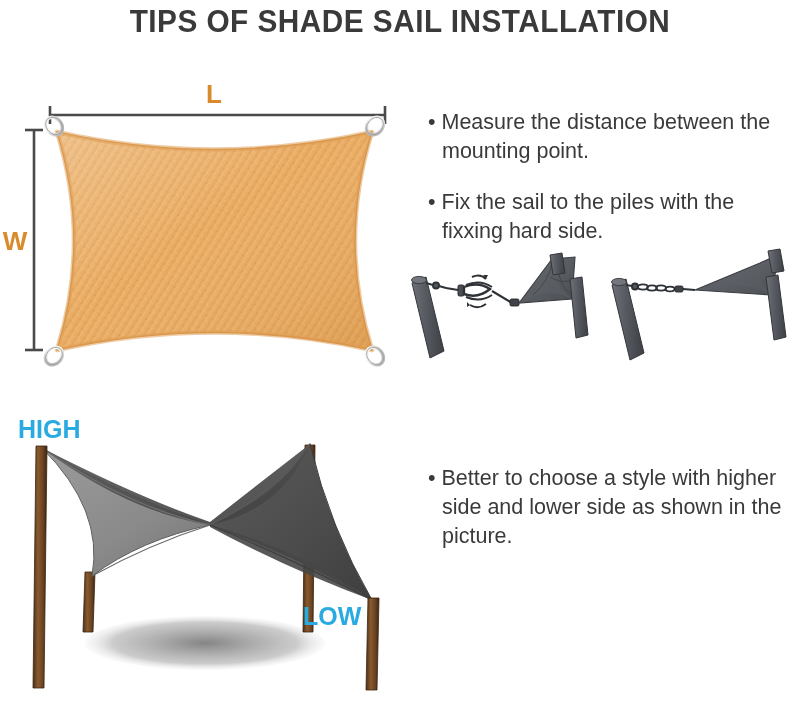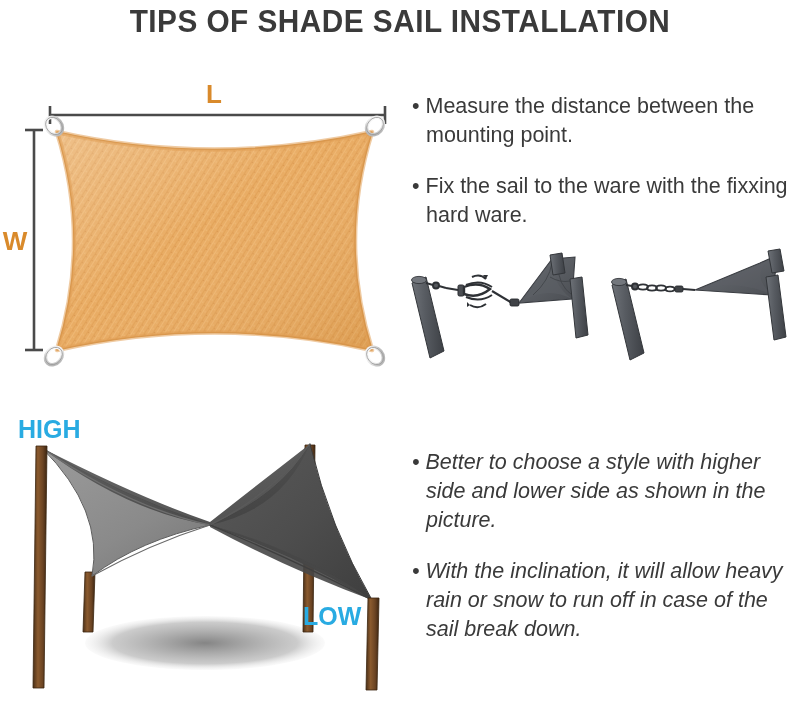--- a/index.html
+++ b/index.html
@@ -32,24 +32,24 @@
     transform-origin: center top;
   }
 
   
   .panel { position: absolute; }
 
   #panel-sail-dimensions { left: 0;   top: 75px;  width: 410px; height: 300px; }
   #panel-tips-top        { left: 412px; top: 92px;  width: 388px; height: 150px; }
   #panel-hardware        { left: 400px; top: 243px; width: 400px; height: 135px; }
   #panel-sail-install    { left: 0;   top: 400px; width: 410px; height: 300px; }
-  #panel-tips-bottom     { left: 412px; top: 448px; width: 388px; height: 225px; font-style: italic; }
+  #panel-tips-bottom     { left: 412px; top: 448px; width: 388px; height: 225px; }
 
   
-  .bullet-list { margin: 0; padding: 0; }
+  .bullet-list { margin: 16px; padding: 0; }
   .bullet-item {
     font-size: 21.5px;
     line-height: 29px;
     color: #3a3a3a;
     margin-bottom: 22px;
     text-indent: -14px;
     padding-left: 14px;
   }
   .bullet-item:last-child { margin-bottom: 0; }
 
@@ -122,21 +122,21 @@
         <ellipse cx="375" cy="281" rx="7.5" ry="9.5" transform="rotate(-40 375 281)" fill="none" stroke="url(#ringGrad)" stroke-width="3.6"></ellipse>
         <ellipse cx="375" cy="281" rx="7.5" ry="9.5" transform="rotate(-40 375 281)" fill="none" stroke="#9a9a9a" stroke-width="0.8"></ellipse>
       </g>
     </g>
   </svg>
 </div>
 
 <div class="panel" id="panel-tips-top">
   <div class="bullet-list">
     <div class="bullet-item">• Measure the distance between the mounting point.</div>
-    <div class="bullet-item">• Fix the sail to the ware with the fixxing hard ware.</div>
+    <div class="bullet-item">• Fix the sail to the piles with the fixxing hard side.</div>
   </div>
 </div>
 
 <div class="panel" id="panel-hardware">
   <svg width="400" height="135" viewBox="0 0 400 135">
     <defs>
       <linearGradient id="postG" x1="0" y1="0" x2="1" y2="0">
         <stop offset="0%" stop-color="#6e7278"></stop>
         <stop offset="40%" stop-color="#585c62"></stop>
         <stop offset="100%" stop-color="#3d4045"></stop>
@@ -292,15 +292,14 @@
     </g>
 
     <text x="18" y="38" font-family="Liberation Sans, sans-serif" font-size="25" font-weight="bold" fill="#29abe2">HIGH</text>
     <text x="303" y="225" font-family="Liberation Sans, sans-serif" font-size="25" font-weight="bold" fill="#29abe2">LOW</text>
   </svg>
 </div>
 
 <div class="panel" id="panel-tips-bottom">
   <div class="bullet-list">
     <div class="bullet-item">• Better to choose a style with higher side and lower side as shown in the picture.</div>
-    <div class="bullet-item">• With the inclination, it will allow heavy rain or snow to run off in case of the sail break down.</div>
   </div>
 </div>
 
 </body></html>

